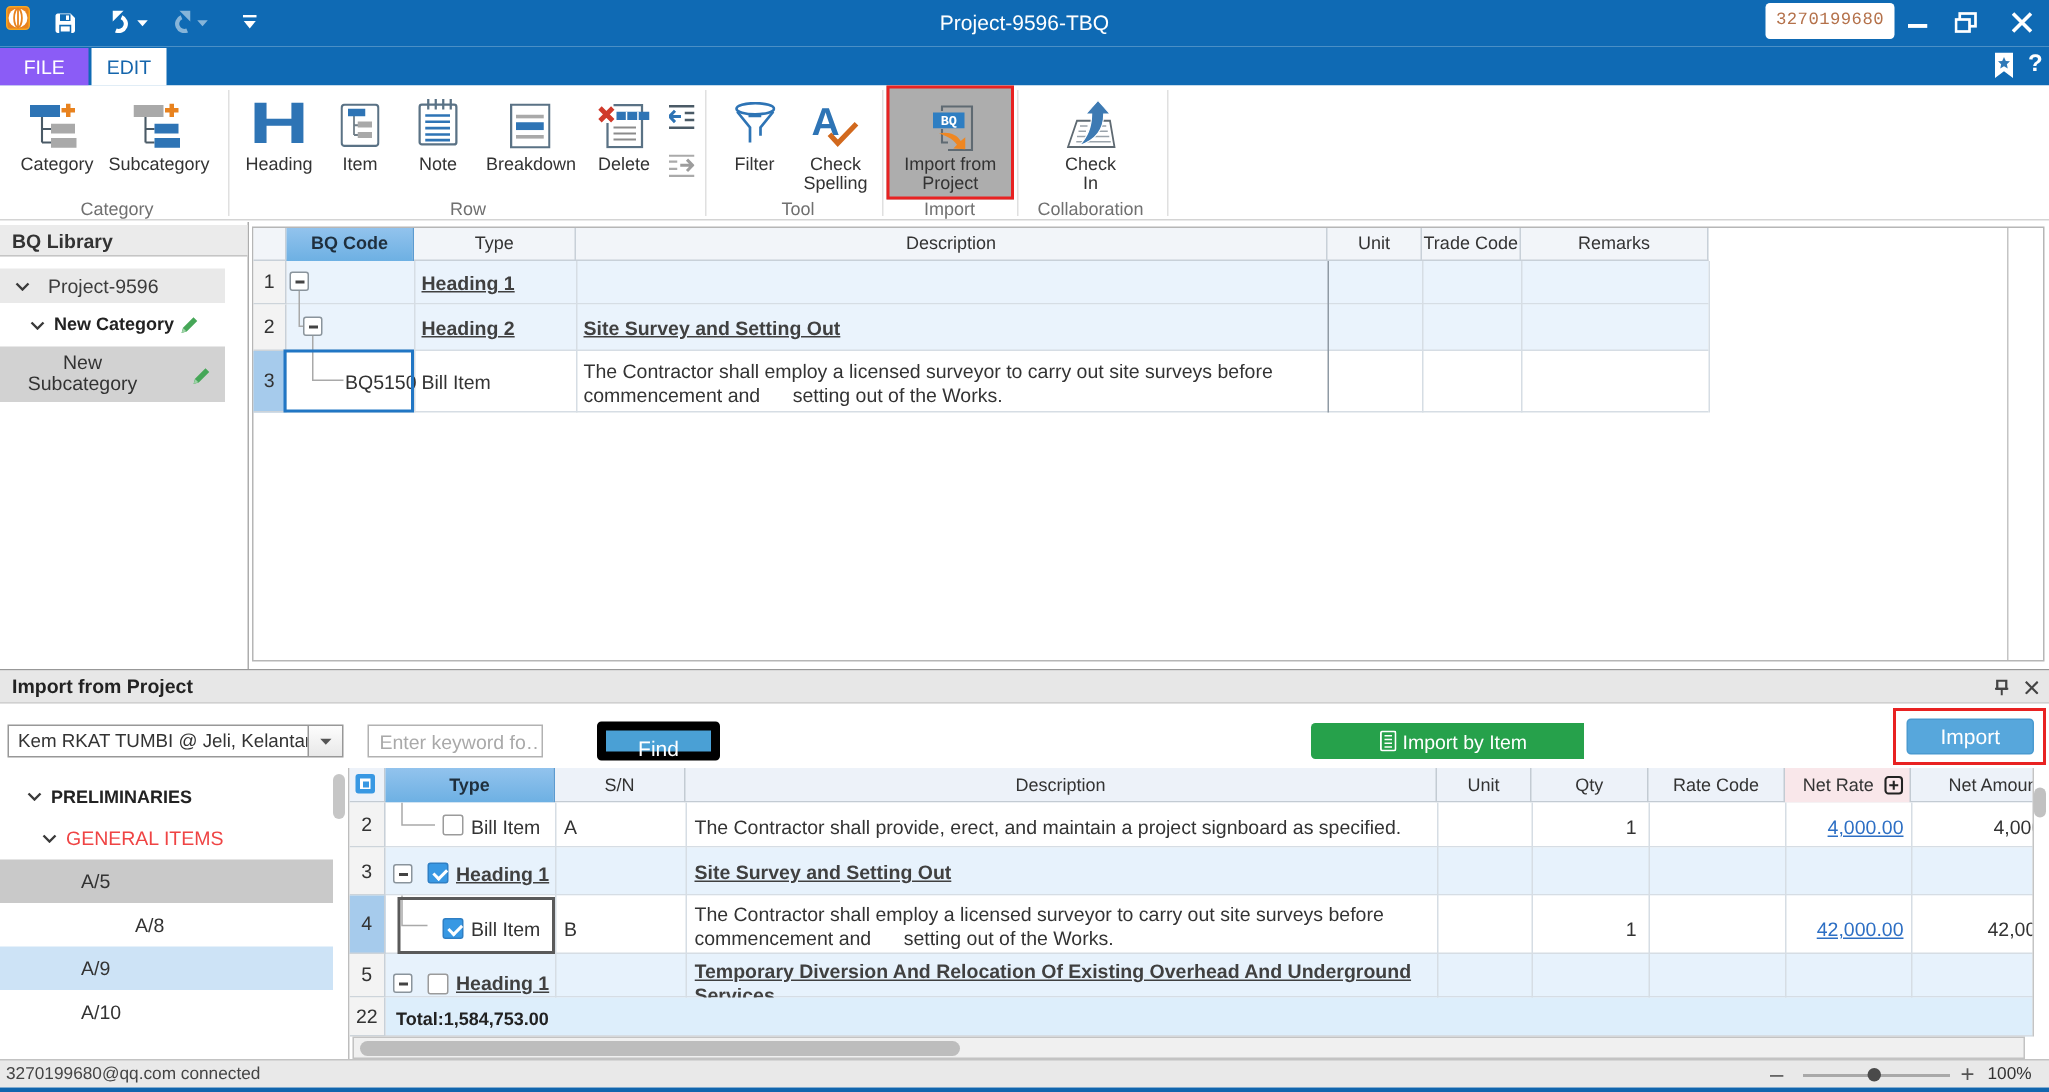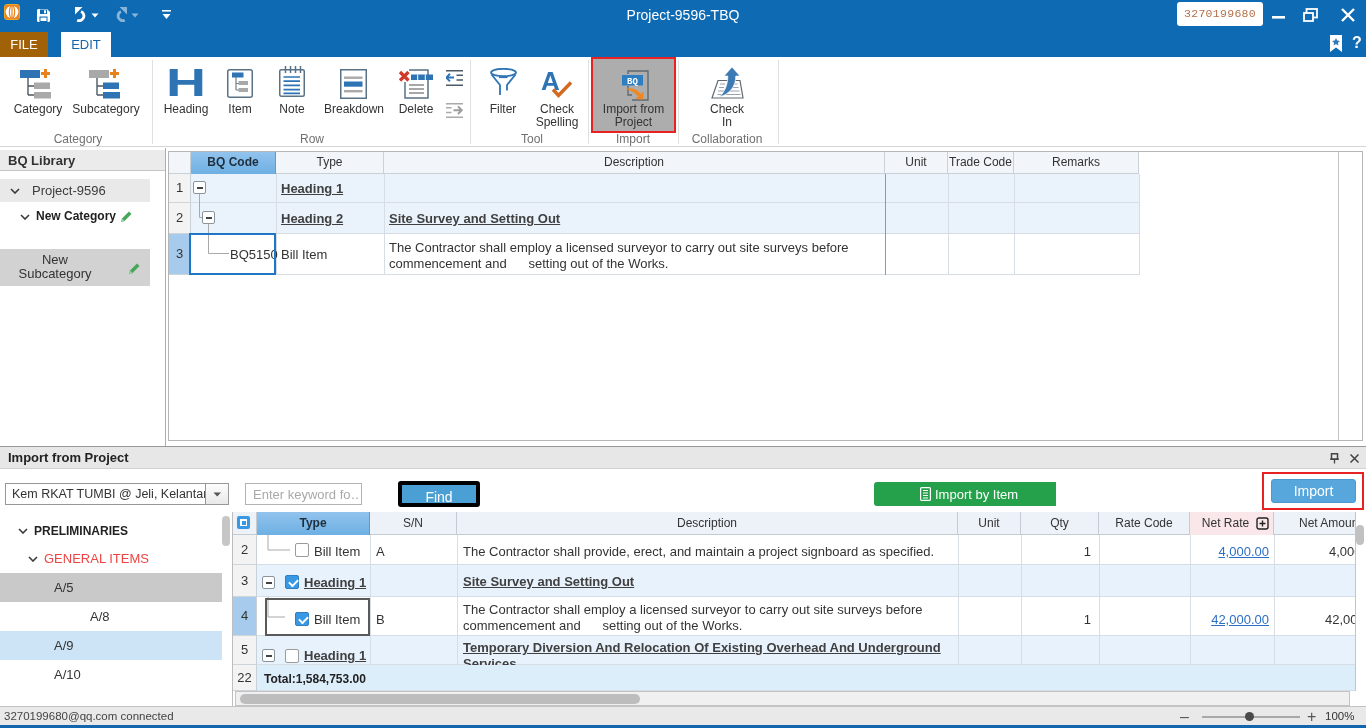--- a/index.html
+++ b/index.html
@@ -8,21 +8,21 @@
 .abs { position:absolute; }
 
 
 #titlebar { position:absolute; left:0; top:0; width:1366px; height:31px; background:#0f6ab4; }
 #title { position:absolute; left:0; right:0; top:7px; text-align:center; color:#fff; font-size:14px; }
 #acct { position:absolute; left:1177px; top:2px; width:86px; height:24px; background:#fff; border-radius:3px; text-align:center; font-family:"Liberation Mono", monospace; font-size:11.5px; line-height:24px; color:#b4714a; letter-spacing:0.3px;}
 .winbtn { position:absolute; top:0; height:31px; width:30px; color:#fff; text-align:center; }
 
 
 #tabrow { position:absolute; left:0; top:31px; width:1366px; height:26px; background:#0f6ab4; }
-#tab-file { position:absolute; left:0; top:1px; width:48px; height:25px; background:#a16207; color:#fff; font-size:13px; text-align:center; line-height:25px; }
+#tab-file { position:absolute; left:0; top:1px; width:59px; height:25px; background:#8b5cf6; color:#fff; font-size:13px; text-align:center; line-height:25px; }
 #tab-edit { position:absolute; left:61px; top:1px; width:50px; height:25px; background:#fff; color:#1465ac; font-size:13px; text-align:center; line-height:25px; }
 
 
 #ribbon { position:absolute; left:0; top:57px; width:1366px; height:90px; background:#fff; border-bottom:1px solid #d4d4d4; }
 .rsep { position:absolute; top:3px; width:1px; height:84px; background:#e0e0e0; }
 .rlabel { position:absolute; top:75px; height:14px; font-size:12px; color:#707070; text-align:center; }
 .rbtn-label { position:absolute; font-size:12px; color:#333; text-align:center; line-height:13px; }
 
 
 #main { position:absolute; left:0; top:148px; width:1366px; height:298px; background:#fff; }
@@ -225,21 +225,21 @@
       <div class="abs" style="left:0;top:54px;width:150px;height:29px;background:#fff;text-align:right;">
         <svg class="abs" style="left:20px;top:12px" width="10" height="6" viewBox="0 0 10 6">
             <path d="M1 1 L5 5 L9 1" fill="none" stroke="#3a3a3a" stroke-width="1.6"></path>
           </svg>
         <div class="abs" style="left:36px;top:7px;font-size:12px;font-weight:bold;color:#222;">New Category</div>
         <svg class="abs" style="left:120px;top:8px" width="13" height="13" viewBox="0 0 13 13">
             <path d="M1 12 L2 8.5 L9 1.5 L11.5 4 L4.5 11 Z" fill="#46a758"></path>
             <path d="M1 12 L2.2 8.8 L4.2 10.8 Z" fill="#9fd3a8"></path>
           </svg>
       </div>
-      <div class="abs" style="left:0;top:83px;width:150px;height:37px;background:#d2d2d2;margin-top:18px;">
+      <div class="abs" style="left:0;top:83px;width:150px;height:37px;background:#d2d2d2;">
         <div class="abs" style="left:14px;top:4px;width:82px;text-align:center;font-size:13px;color:#333;line-height:14px;">New Subcategory</div>
         <svg class="abs" style="left:128px;top:13px" width="13" height="13" viewBox="0 0 13 13">
             <path d="M1 12 L2 8.5 L9 1.5 L11.5 4 L4.5 11 Z" fill="#46a758"></path>
             <path d="M1 12 L2.2 8.8 L4.2 10.8 Z" fill="#9fd3a8"></path>
           </svg>
       </div>
     </div>
     <div id="grid1" style="position:absolute;left:168px;top:3px;width:1195px;height:290px;border:1px solid #b6b6b6;">
 
       <div class="abs" style="left:0;top:0;width:970px;height:22px;background:#f2f5f9;border-bottom:1px solid #c8d0d8;"></div>
@@ -301,21 +301,21 @@
       <div class="abs" style="left:6px;top:3px;font-size:12.5px;color:#333;white-space:nowrap;overflow:hidden;width:193px;">Kem RKAT TUMBI @ Jeli, Kelantan</div>
       <div class="abs" style="left:199px;top:0;width:23px;height:20px;border-left:1px solid #989898;background:linear-gradient(#fdfdfd,#e8e8e8);">
         <svg style="position:absolute;left:7px;top:8px" width="9" height="5" viewBox="0 0 9 5">
             <path d="M0.5 0.5 L8 0.5 L4.2 4.5 Z" fill="#555"></path>
           </svg>
       </div>
     </div>
     <div class="abs" style="left:245px;top:36px;width:117px;height:22px;border:1px solid #b2b2b2;">
       <div class="abs" style="left:7px;top:3px;font-size:13px;color:#a9a9a9;white-space:nowrap;overflow:hidden;width:105px;">Enter keyword fo…</div>
     </div>
-    <div class="abs" style="left:398px;top:34px;width:82px;height:26px;background:#4aa0d5;border:4px solid #000000;border-radius:3px;color:#fff;font-size:14px;text-align:center;line-height:24px;">Find</div>
+    <div class="abs" style="left:398px;top:34px;width:82px;height:26px;background:#4aa0d5;border:6px solid #000000;border-radius:3px;color:#fff;font-size:14px;text-align:center;line-height:24px;">Find</div>
     <div class="abs" style="left:874px;top:35px;width:182px;height:24px;background:#26a14b;border-radius:3px 0 0 3px;color:#fff;font-size:14px;">
       <svg class="abs" style="left:46px;top:5px" width="11" height="14" viewBox="0 0 11 14">
         <rect x="0.6" y="0.6" width="9.8" height="12.8" rx="1" fill="none" stroke="#fff" stroke-width="1.2"></rect>
         <path d="M3 3.5 L8 3.5 M3 6 L8 6 M3 8.5 L8 8.5 M3 11 L8 11" stroke="#fff" stroke-width="1.1"></path>
       </svg>
       <span class="abs" style="left:61px;top:5px;white-space:nowrap;font-size:13px;">Import by Item</span>
     </div>
     <div class="abs" style="left:1262px;top:25px;width:102px;height:38px;border:2px solid #e82222;"></div>
     <div class="abs" style="left:1271px;top:32px;width:85px;height:24px;background:#57a7dc;border:1px solid #4a9ad0;border-radius:3px;color:#fff;font-size:14px;text-align:center;line-height:22px;">Import</div>
 

